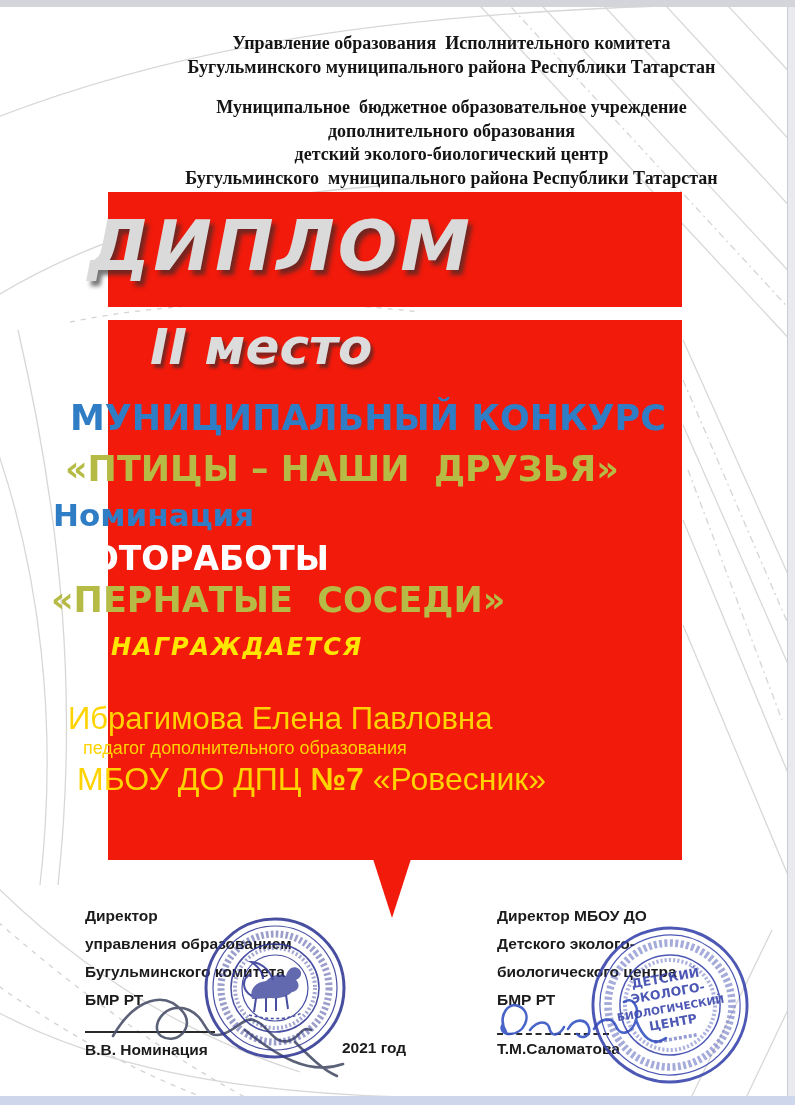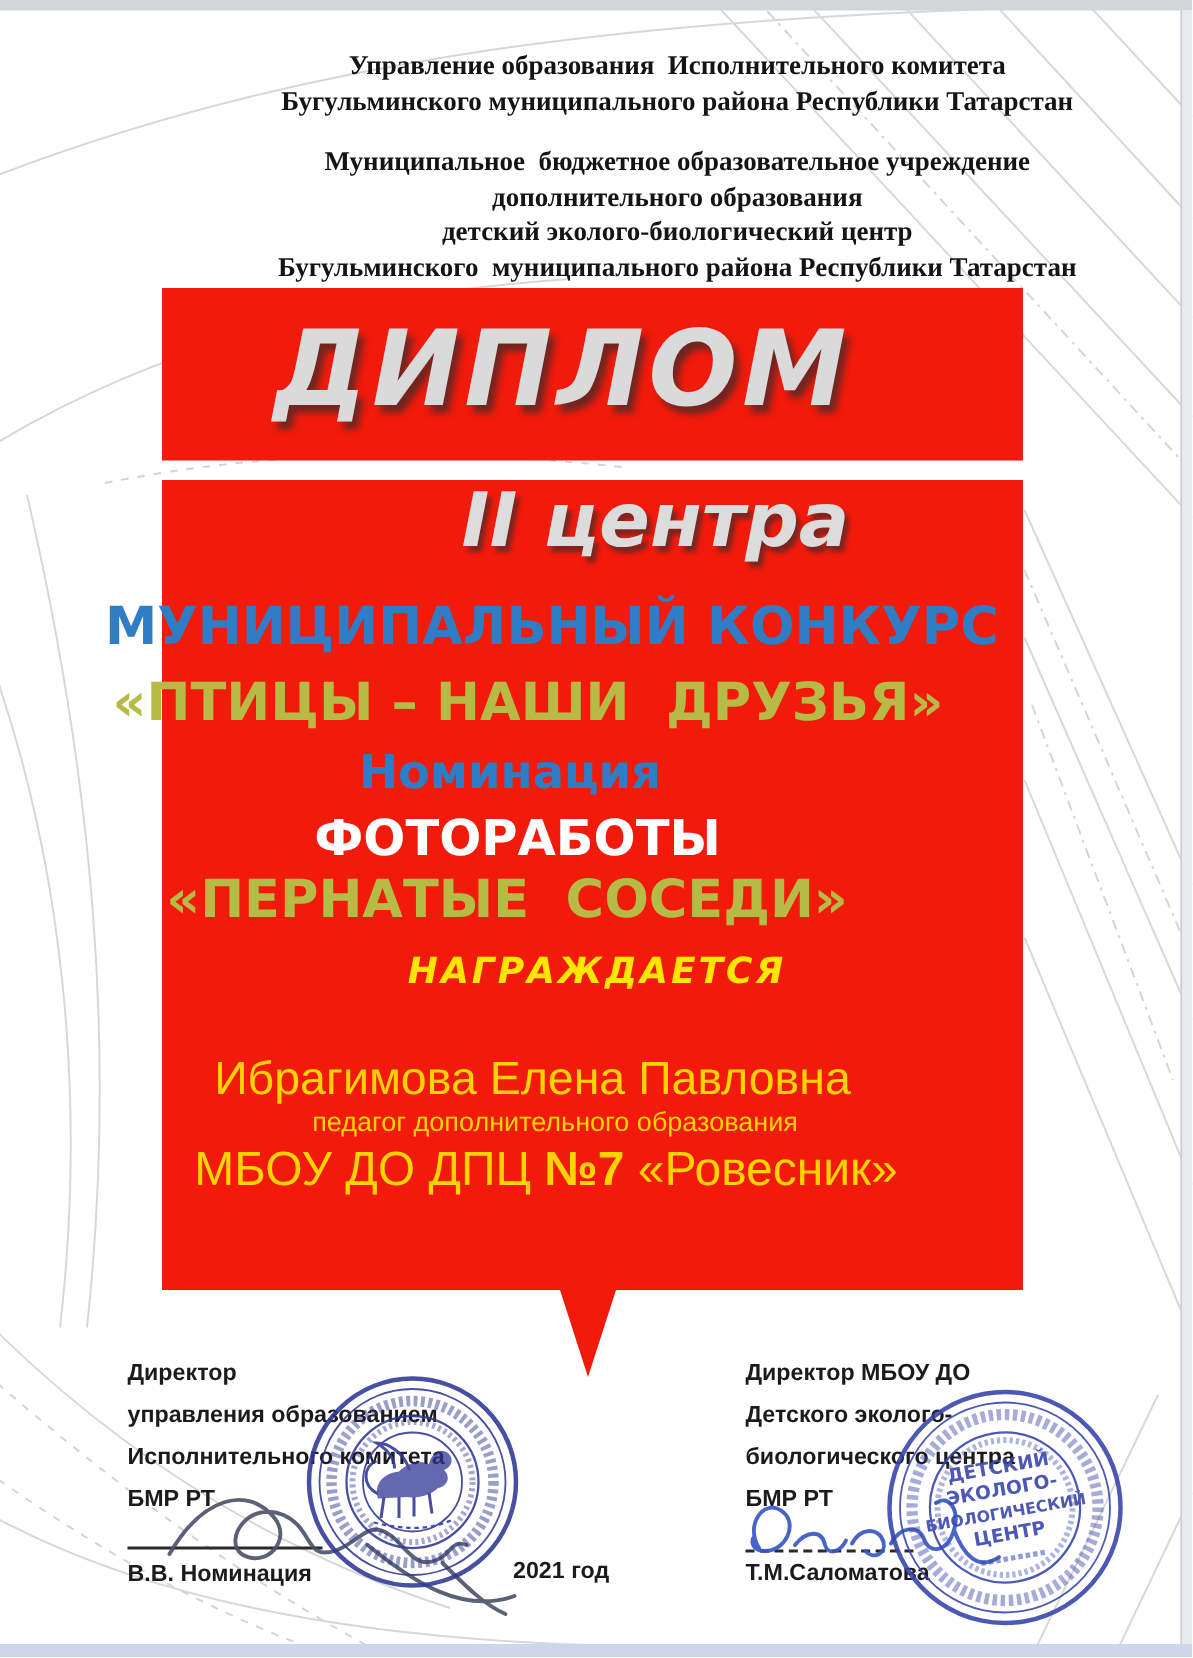--- a/index.html
+++ b/index.html
@@ -18,21 +18,21 @@
        font-family:"Liberation Serif",serif;font-weight:bold;color:#141414;
        font-size:18px;line-height:23.5px;}
   .hdr-1{top:32px;}
   .hdr-2{top:96px;}
   
   .red-band{position:absolute;left:108px;top:192px;width:574px;height:115px;background:#f21a0b;}
   .red-box{position:absolute;left:108px;top:320px;width:574px;height:540px;background:#f21a0b;}
   .tail{position:absolute;left:373px;top:859px;width:0;height:0;
         border-left:19px solid transparent;border-right:19px solid transparent;
         border-top:59px solid #f21a0b;}
-  .line{position:absolute;left:0;width:100%;text-align:center;white-space:nowrap;
+  .line{position:absolute;left:0;width:100%;white-space:nowrap;
         font-family:"DejaVu Sans",sans-serif;}
   .t-diplom{top:13px;font-size:70px;font-weight:bold;font-style:italic;color:#dadada;
             letter-spacing:3px;text-shadow:4px 5px 4px rgba(45,45,45,.65);transform:translateX(-20px);}
   .t-place{top:-2px;font-size:50px;font-weight:bold;font-style:italic;color:#dcdcdc;
            text-shadow:3px 4px 3px rgba(45,45,45,.6);transform:translateX(42px);}
   .t-contest-type{top:78px;font-size:35px;font-weight:bold;color:#2f7dc5;transform:translateX(-38px);}
   .t-contest-name{top:129px;font-size:35px;font-weight:bold;color:#b6bb45;transform:translateX(-43px);}
   .t-nom-label{top:177px;font-size:31px;font-weight:bold;color:#2f7dc5;transform:translateX(-55px);}
   .t-nom-type{top:219px;font-size:33px;font-weight:bold;color:#ffffff;transform:translateX(-50px);}
   .t-nom-title{top:260px;font-size:35px;font-weight:bold;color:#b6bb45;transform:translateX(-57px);}
@@ -112,37 +112,37 @@
     <div>дополнительного образования</div>
     <div>детский эколого-биологический центр</div>
     <div>Бугульминского&nbsp; муниципального района Республики Татарстан</div>
   </div>
 
   <div class="red-band">
     <div class="line t-diplom">ДИПЛОМ</div>
   </div>
 
   <div class="red-box">
-    <div class="line t-place">II центра</div>
+    <div class="line t-place">II место</div>
     <div class="line t-contest-type">МУНИЦИПАЛЬНЫЙ КОНКУРС</div>
     <div class="line t-contest-name">«ПТИЦЫ – НАШИ&nbsp; ДРУЗЬЯ»</div>
     <div class="line t-nom-label">Номинация</div>
     <div class="line t-nom-type">ФОТОРАБОТЫ</div>
     <div class="line t-awarded">НАГРАЖДАЕТСЯ</div>
     <div class="line t-nom-title">«ПЕРНАТЫЕ&nbsp; СОСЕДИ»</div>
     <div class="line t-name">Ибрагимова Елена Павловна</div>
     <div class="line t-role">педагог дополнительного образования</div>
     <div class="line t-org"><span>МБОУ ДО ДПЦ&nbsp;</span><b>№7</b><span>&nbsp;«Ровесник»</span></div>
   </div>
   <div class="tail"></div>
 
   <div class="sig sig-left">
     <div>Директор</div>
     <div>управления образованием</div>
-    <div>Исполнительного комитета</div>
+    <div>Бугульминского комитета</div>
     <div>БМР РТ</div>
   </div>
   <div class="uline-left"></div>
   <div class="sig-name name-left">В.В. Номинация</div>
   <div class="year">2021 год</div>
 
   <div class="sig sig-right">
     <div>Директор МБОУ ДО</div>
     <div>Детского эколого-</div>
     <div>биологического центра</div>

